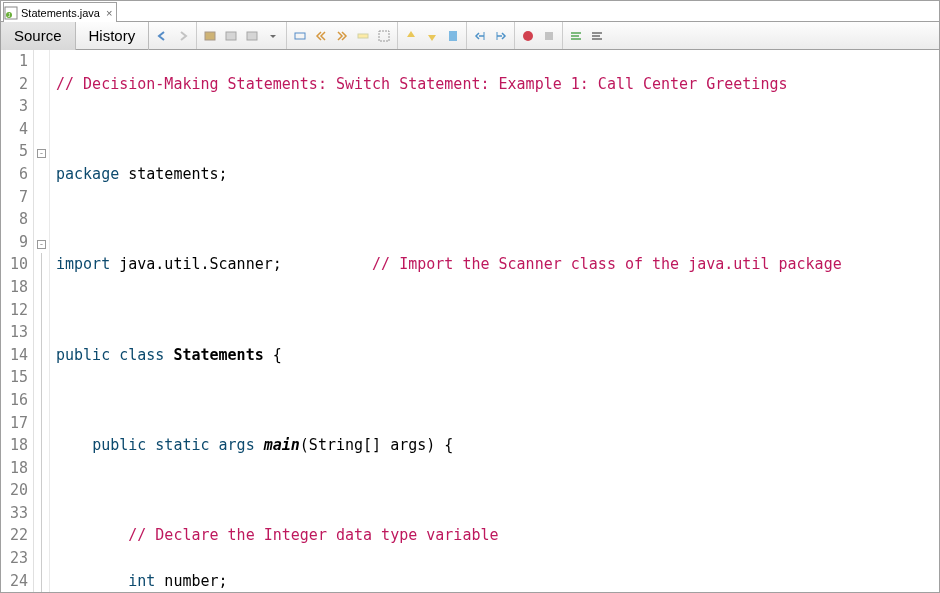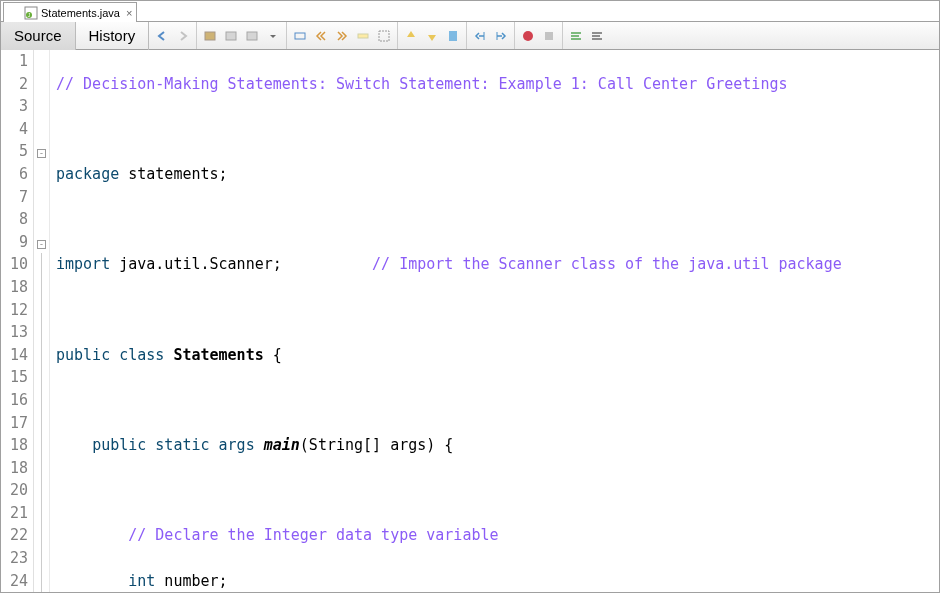--- a/index.html
+++ b/index.html
@@ -1,33 +1,33 @@
 <!DOCTYPE html>
 <html><head>
 <meta charset="utf-8">
 <style>
 * { margin:0; padding:0; box-sizing:border-box; }
 body { font-family: Tahoma, sans-serif; font-size:12px; background:#fff; width:940px; height:593px; border:1px solid #a0a0a0; overflow:hidden; }
 .tab-bar { height:21px; background:#fff; border-bottom:1px solid #a0a0a0; display:flex; align-items:flex-end; padding-left:2px; }
-.file-tab { height:20px; background:#fff; border:1px solid #a0a0a0; border-bottom:none; display:flex; align-items:center; padding:0 4px 0 20px; font-size:11px; position:relative; top:1px;justify-content:space-between; }
+.file-tab { height:20px; background:#fff; border:1px solid #a0a0a0; border-bottom:none; display:flex; align-items:center; padding:0 4px 0 0; font-size:11px; position:relative; top:1px;justify-content:space-between; }
 .file-tab .icon { width:14px; height:14px; margin-right:3px; }
 .file-tab .close { margin-left:6px; font-size:11px; color:#666; cursor:pointer; }
 .toolbar { height:28px; background:linear-gradient(#fdfdfd,#ececec); border-bottom:1px solid #a0a0a0; display:flex; align-items:center; }
 .view-tab { height:28px; padding:0 13px; display:flex; align-items:center; font-size:15px; color:#000; border-right:1px solid #bbb; cursor:pointer; }
 .view-tab.active { background:linear-gradient(#e8e8e8,#d8d8d8); }
 .tool-group { display:flex; align-items:center; height:100%; padding:0 4px; border-right:1px solid #ccc; gap:3px; }
 .tool-btn { width:18px; height:18px; display:flex; align-items:center; justify-content:center; cursor:pointer; opacity:.85; }
 .editor { display:flex; height:calc(100% - 49px); font-family:'Consolas','Monaco',monospace; font-size:15px; }
 .gutter { width:33px; background:#fff; border-right:1px solid #e0e0e0; text-align:right; padding-right:5px; color:#808080; line-height:22.6px; user-select:none; }
 .fold-col { width:16px; background:#fff; border-right:1px solid #e9e9e9; line-height:22.6px; text-align:center; color:#888; user-select:none; }
 .fold-col .fold { font-size:9px; border:1px solid #999; display:inline-block; width:9px; height:9px; line-height:7px; background:#fff; cursor:pointer; }
 .fold-col .line { display:inline-block; width:1px; height:22.6px; background:#ccc; vertical-align:top; }
 .code { flex:1; padding-left:6px; line-height:22.6px; white-space:pre; overflow:hidden; }
 .kw { color:#0c4a6e; }
-.doc-com { color:#8b5cf6;margin-top:24px; }
+.doc-com { color:#be185d;margin-top:24px; }
 .bold { font-weight:bold; }
 .bold-it { font-weight:bold; font-style:italic; }
 svg { display:block; }
 </style>
 </head>
 <body>
 
 <div class="tab-bar">
   <div class="file-tab">
     <span class="icon">
@@ -178,21 +178,21 @@
       <div>18</div>
       <div>12</div>
       <div>13</div>
       <div>14</div>
       <div>15</div>
       <div>16</div>
       <div>17</div>
       <div>18</div>
       <div>18</div>
       <div>20</div>
-      <div>21</div>
+      <div>33</div>
       <div>22</div>
       <div>23</div>
       <div>24</div>
   </div>
   <div class="fold-col">
     <div>&nbsp;</div>
       <div>&nbsp;</div>
       <div>&nbsp;</div>
       <div>&nbsp;</div>
     <div><span class="fold">-</span></div>

